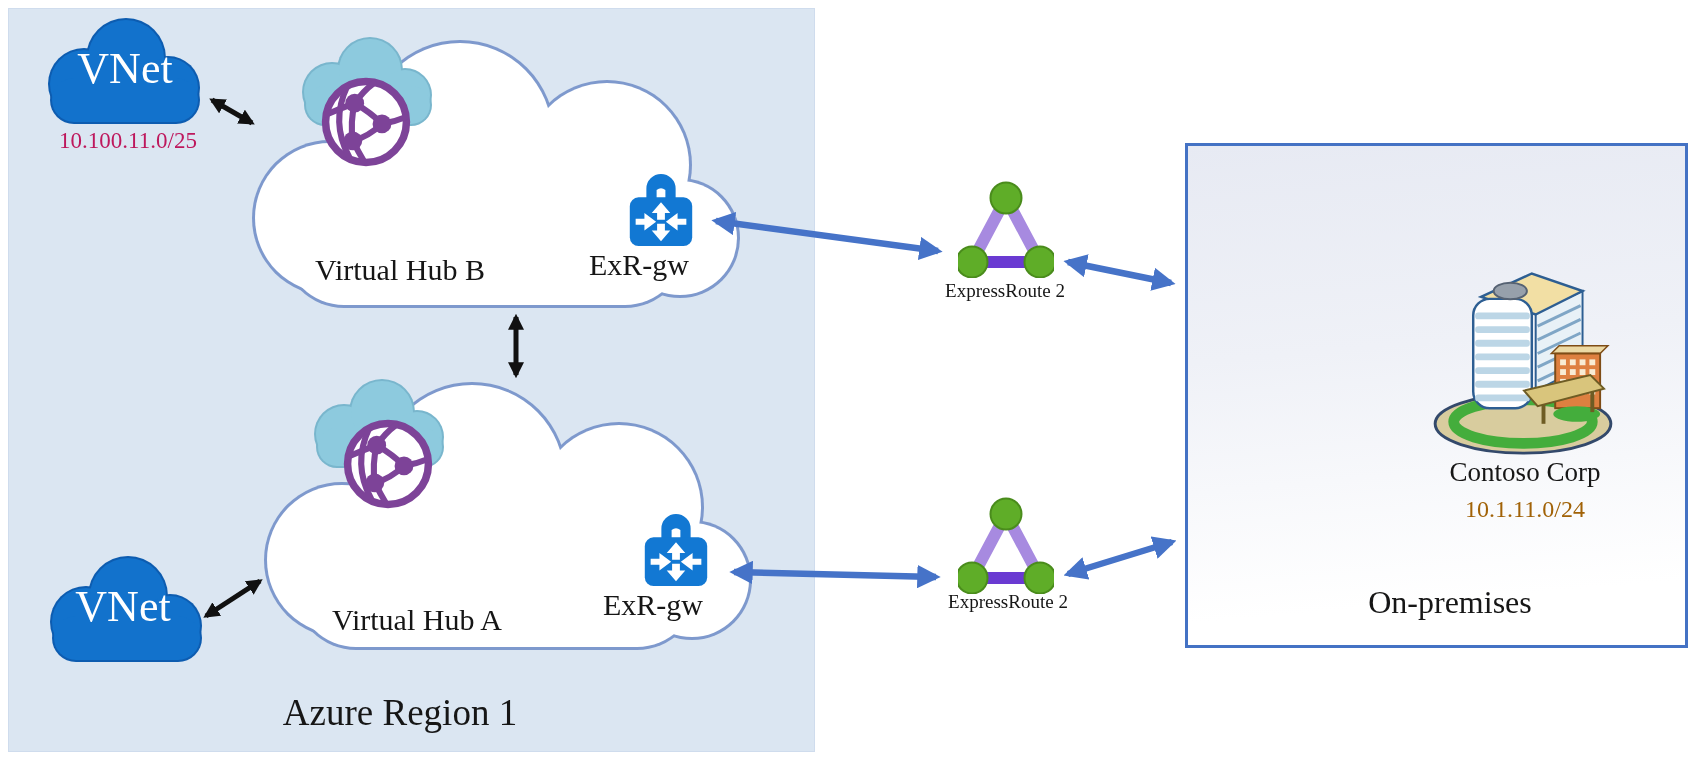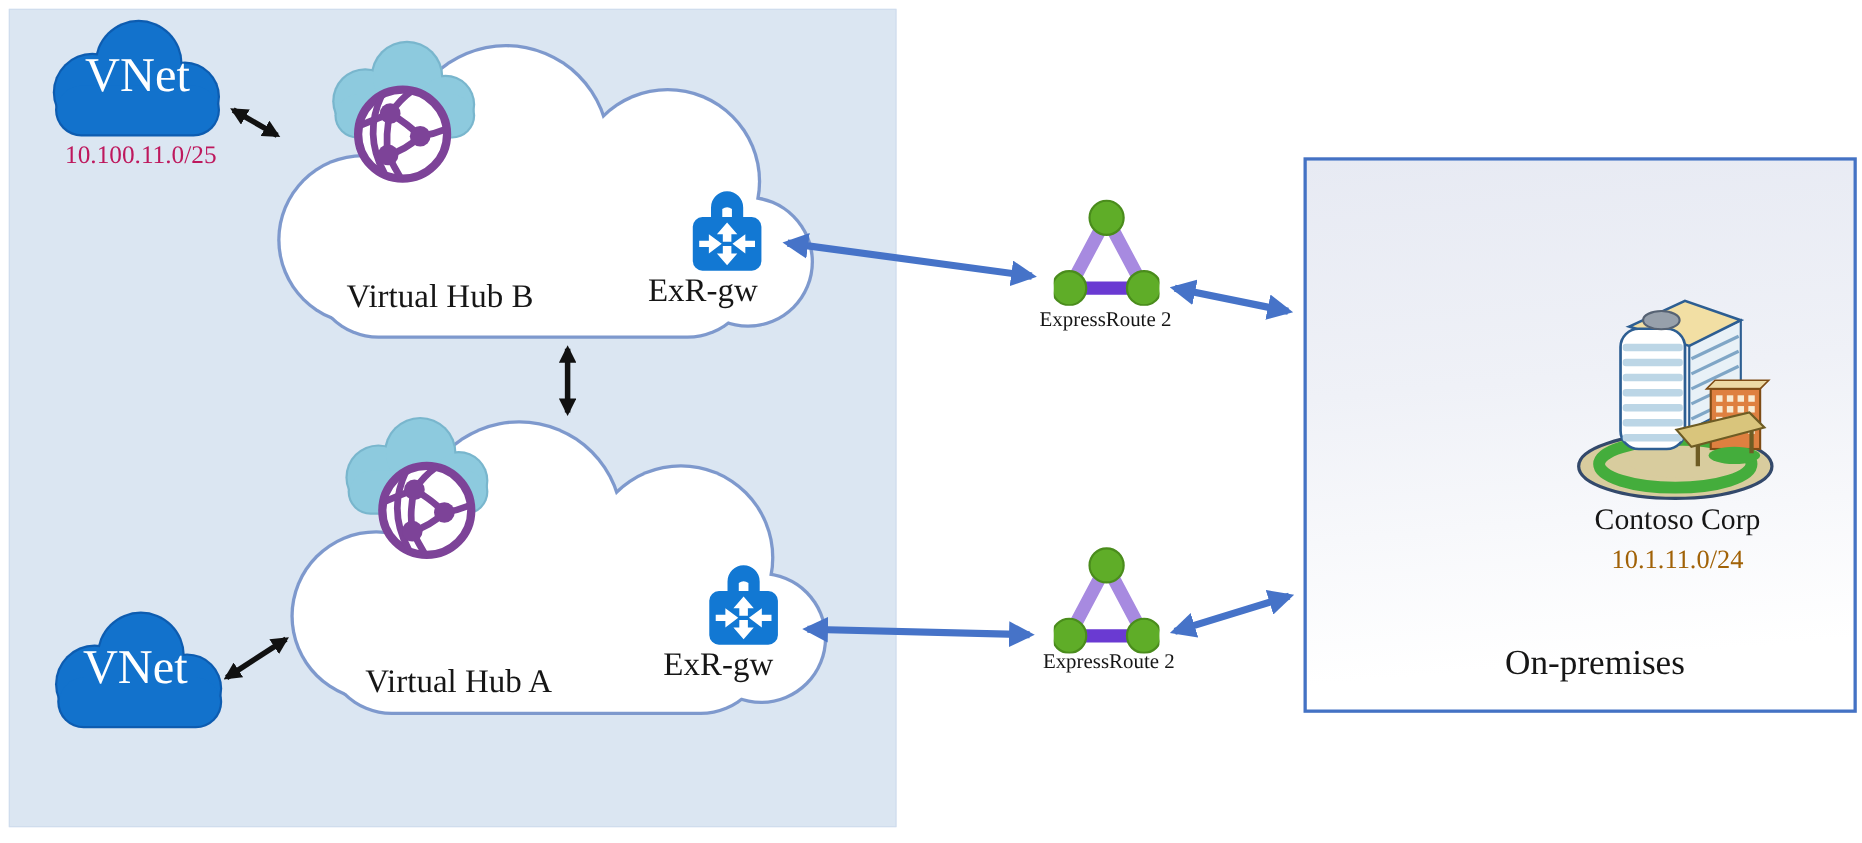--- a/index.html
+++ b/index.html
@@ -311,13 +311,14 @@
   <div class="label gw-label" id="gwB-label">ExR-gw</div>
   <div class="label gw-label" id="gwA-label">ExR-gw</div>
 
   <div class="label er-label" id="er2-label">ExpressRoute 2</div>
   <div class="label er-label" id="er1-label">ExpressRoute 2</div>
 
   <div class="label" id="contoso-label">Contoso Corp</div>
   <div class="label" id="onprem-cidr">10.1.11.0/24</div>
   <div class="label" id="onprem-label">On-premises</div>
 
+  <div class="label" id="region-label">Azure Region 1</div>
 </div>
 
 </body></html>

